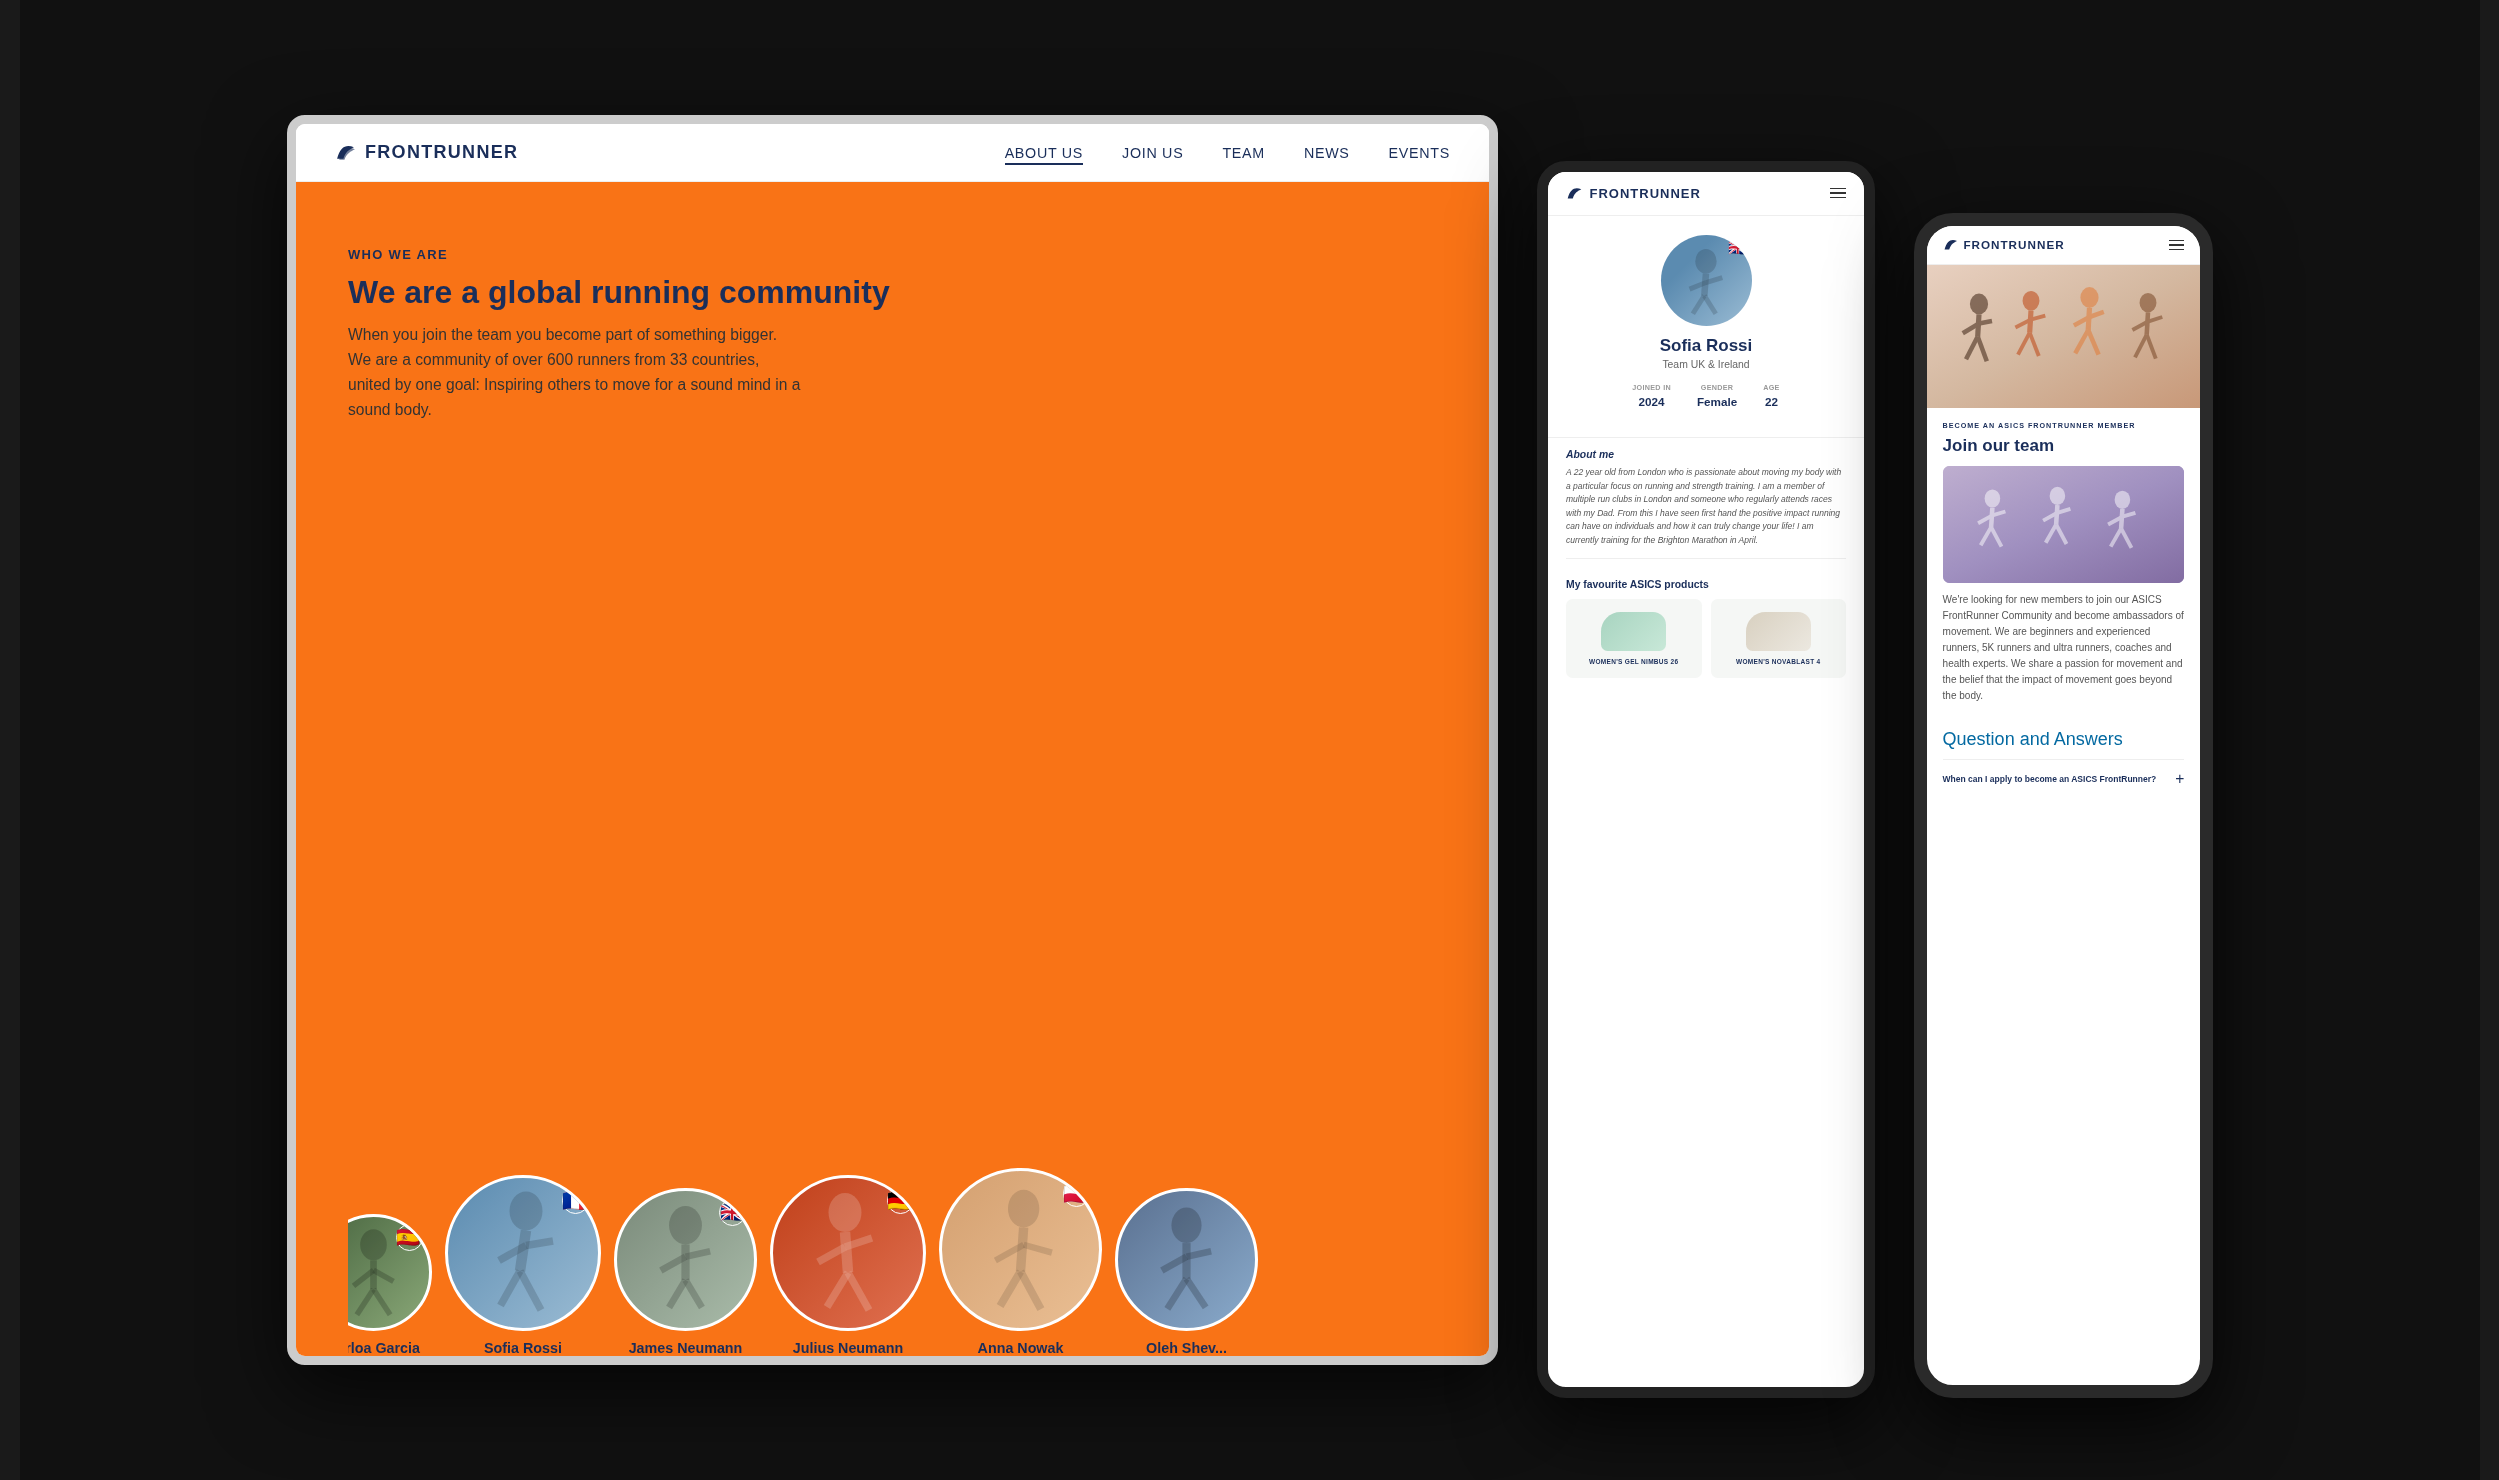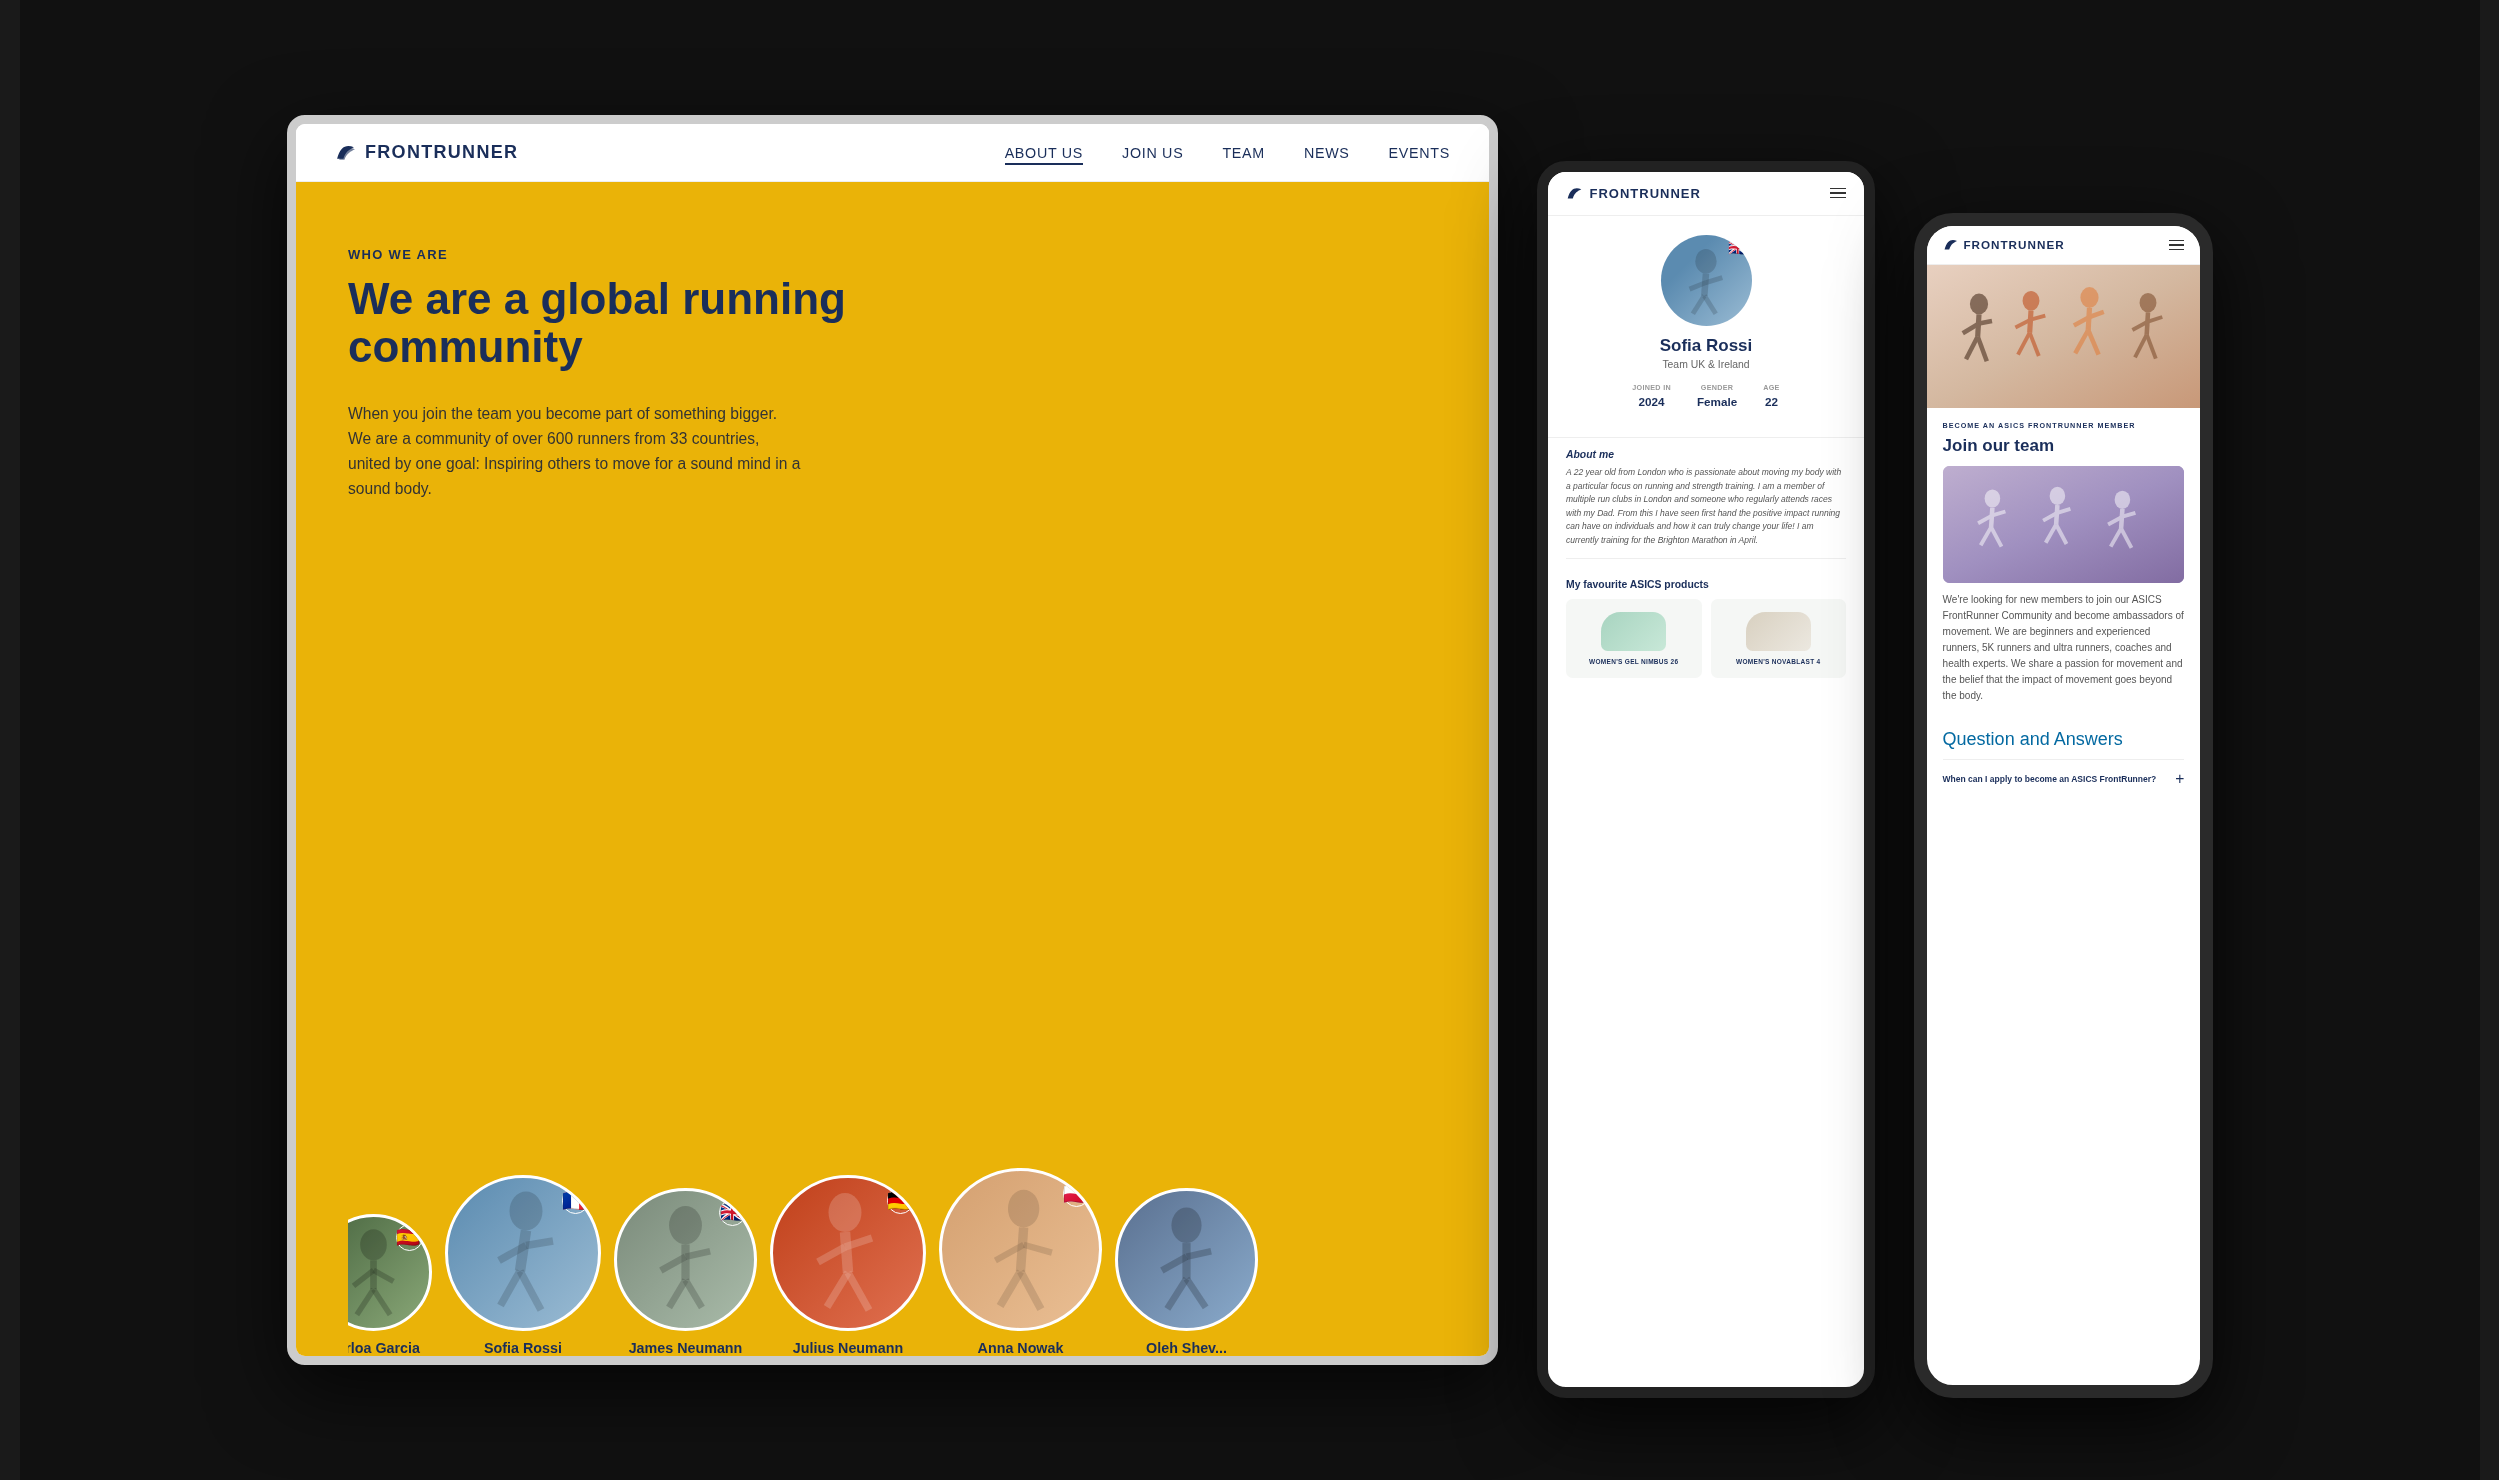--- a/index.html
+++ b/index.html
@@ -78,42 +78,42 @@
       letter-spacing: 0.7px;
     }
     .nav-links li a.active {
       color: #1a2e5a;
       border-bottom: 2px solid #1a2e5a;
       padding-bottom: 2.6px;
     }
 
     
     .hero-section {
-      background: #eab308;
+      background: #f97316;
       padding: 65px 52px 0 52px;
       flex: 1;
       display: flex;
       flex-direction: column;
     }
 
     .section-label {
       font-size: 13px;
       font-weight: 700;
       color: #1a2e5a;
       letter-spacing: 1.3px;
       text-transform: uppercase;
       margin-bottom: 13px;
     }
 
     .hero-title {
-      font-size: 44px;
+      font-size: 32px;
       font-weight: 800;
       color: #1a2e5a;
       line-height: 1.1;
-      margin-bottom: 30px;
+      margin-bottom: 13px;
       max-width: 586px;
     }
 
     .hero-desc {
       font-size: 15.6px;
       color: #333;
       line-height: 1.6;
       max-width: 456px;
       margin-bottom: 52px;
     }

